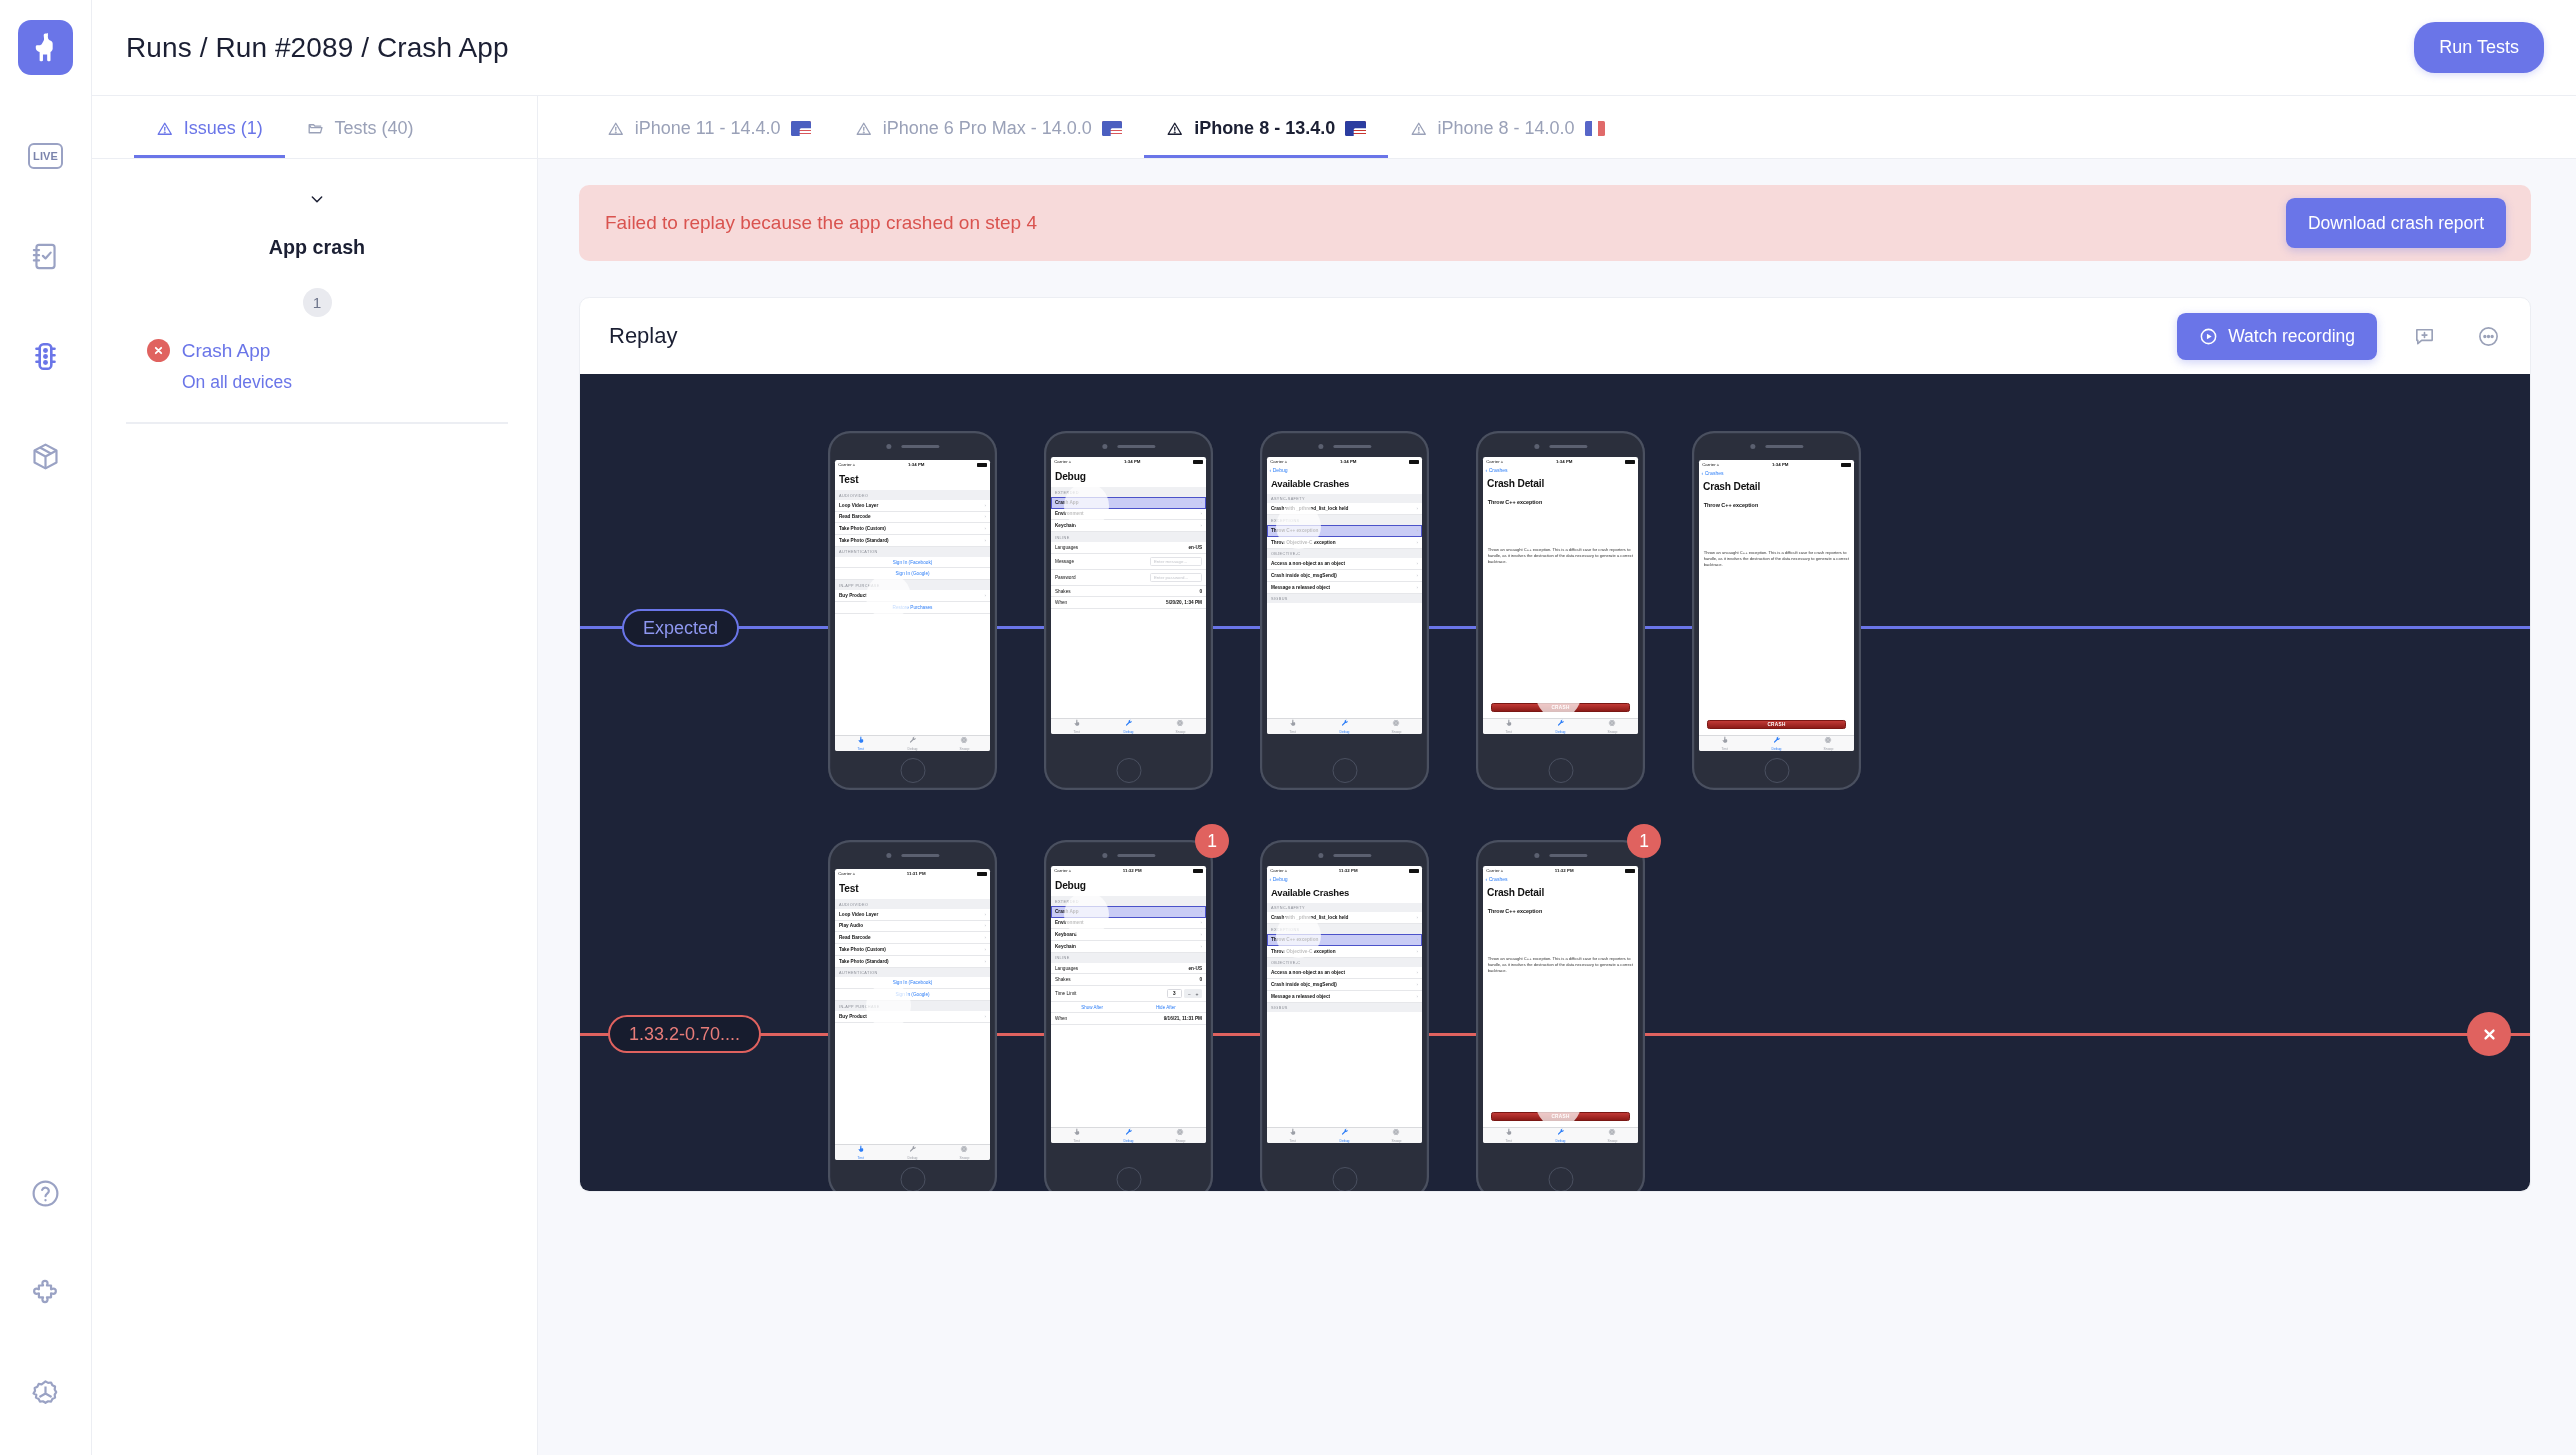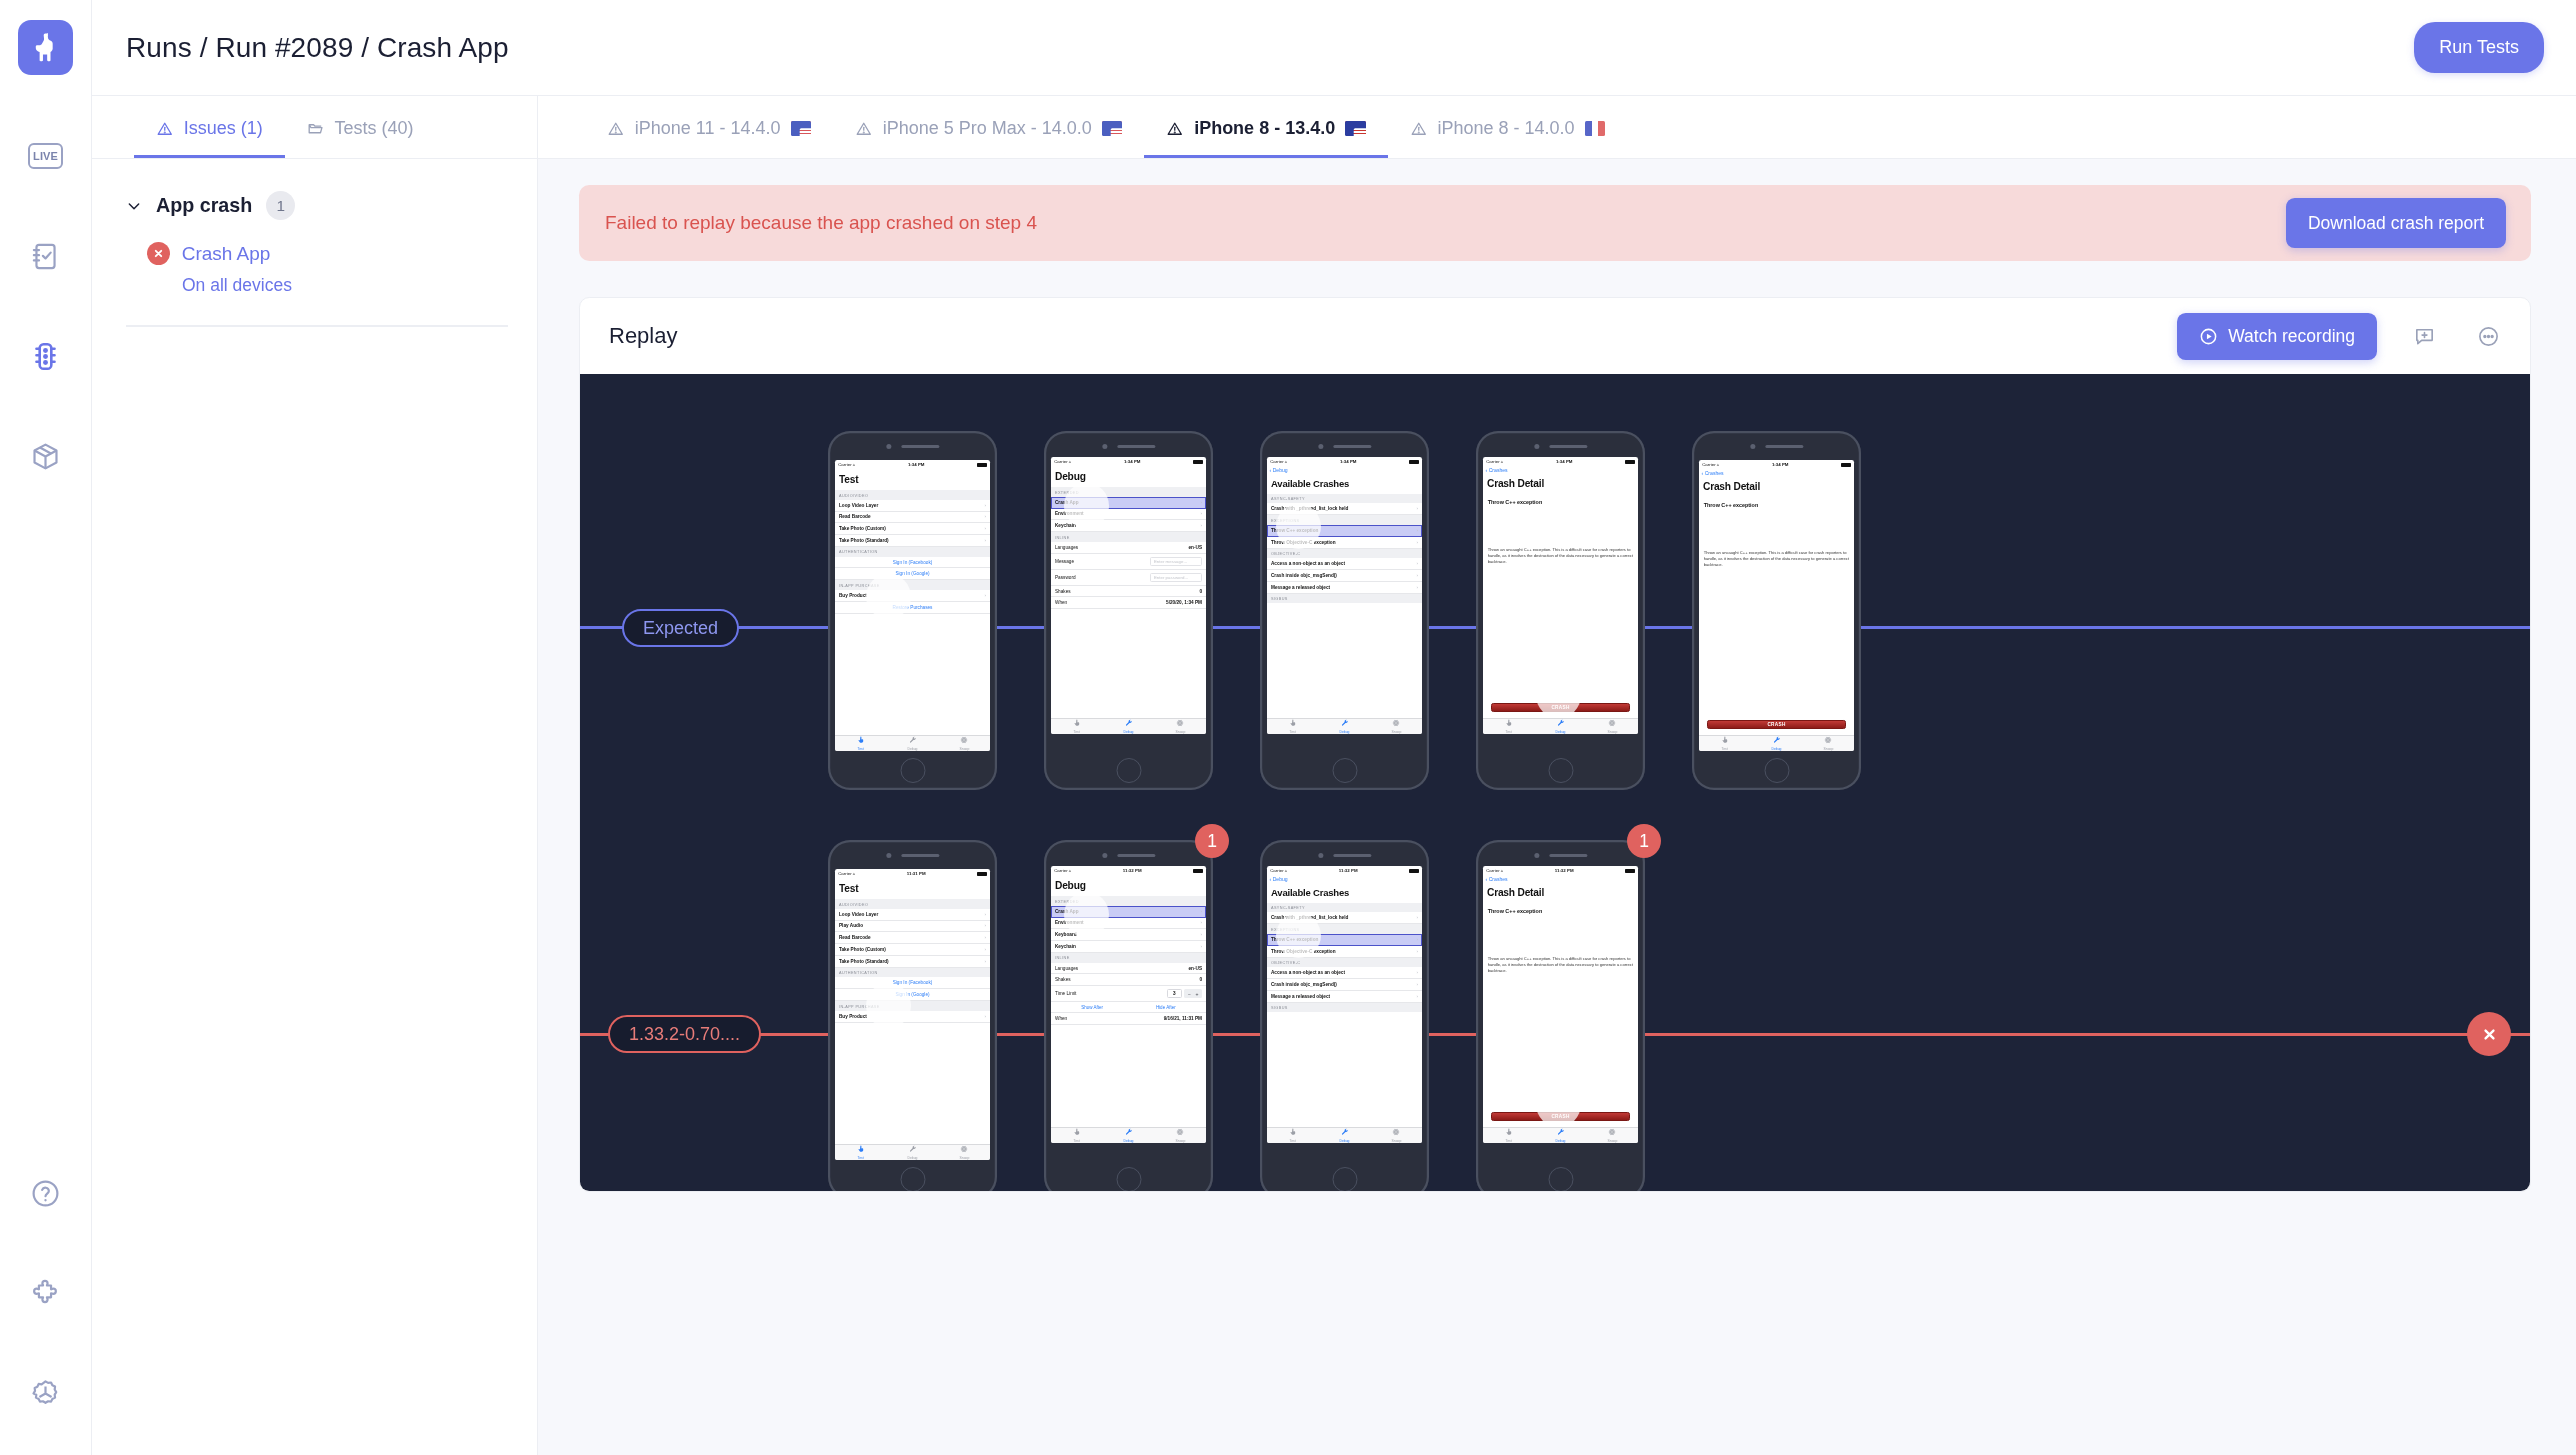--- a/index.html
+++ b/index.html
@@ -65,21 +65,21 @@
   .tab.active-dark { color: #1b1f33; border-bottom-color: #6a75e8; font-weight: 600; }
   .flag { width: 20.4px; height: 14.6px; display: inline-block; border-radius: 1.5px; flex: 0 0 20.4px; }
 
   
   .body { flex: 1; display: flex; min-height: 0; }
 
   .issues-pane {
     width: 446px; flex: 0 0 446px; border-right: 1.5px solid #eceef3; background: #fff;
     padding: 32px 0 0 0;
   }
-  .issue-group { display: flex; align-items: center; gap: 14px; padding: 0 29px 0 34px; }
+  .issue-group { display: flex; align-items: center; gap: 29px; padding: 0 29px 0 34px; flex-direction: column; }
   .chev { width: 16px; height: 16px; }
   .issue-group-title { font-size: 19.7px; font-weight: 700; color: #1b1f33; }
   .count-pill {
     background: #e9eaef; color: #6f768c; border-radius: 728px;
     min-width: 29px; height: 29px; padding: 0 10.2px;
     display: flex; align-items: center; justify-content: center; font-size: 15.3px;
   }
   .issue-item { margin: 22px 0 0 0; padding: 0 29px 0 55px; cursor: pointer; }
   .issue-row { display: flex; align-items: center; gap: 11.7px; }
   .x-dot { width: 23px; height: 23px; border-radius: 50%; background: #e0625f; display: flex; align-items: center; justify-content: center; flex: 0 0 23px; }
@@ -298,21 +298,21 @@
             </svg>
           <span>iPhone 11 - 14.4.0</span>
           <span class="flag" style="background:repeating-linear-gradient(#d8565a 0 1.5px,#fff 1.5px 2.9px);box-shadow:inset 8.7px 7.3px 0 0 #4b5fc0;"></span>
         </div>
         <div class="tab">
           <svg width="17.5" height="17.5" viewBox="0 0 24 24" fill="none" stroke="#9aa1b8" stroke-width="1.8" stroke-linejoin="round">
               <path d="M12 4.5L21 19.5H3z"></path>
               <path d="M12 10v4" stroke-linecap="round"></path>
               <circle cx="12" cy="17" r=".5" fill="#9aa1b8"></circle>
             </svg>
-          <span>iPhone 5 Pro Max - 14.0.0</span>
+          <span>iPhone 6 Pro Max - 14.0.0</span>
           <span class="flag" style="background:repeating-linear-gradient(#d8565a 0 1.5px,#fff 1.5px 2.9px);box-shadow:inset 8.7px 7.3px 0 0 #4b5fc0;"></span>
         </div>
         <div class="tab active-dark">
           <svg width="17.5" height="17.5" viewBox="0 0 24 24" fill="none" stroke="#1b1f33" stroke-width="1.8" stroke-linejoin="round">
               <path d="M12 4.5L21 19.5H3z"></path>
               <path d="M12 10v4" stroke-linecap="round"></path>
               <circle cx="12" cy="17" r=".5" fill="#1b1f33"></circle>
             </svg>
           <span>iPhone 8 - 13.4.0</span>
           <span class="flag" style="background:repeating-linear-gradient(#c8352f 0 1.5px,#fff 1.5px 2.9px);box-shadow:inset 8.7px 7.3px 0 0 #2b3da0;"></span>

